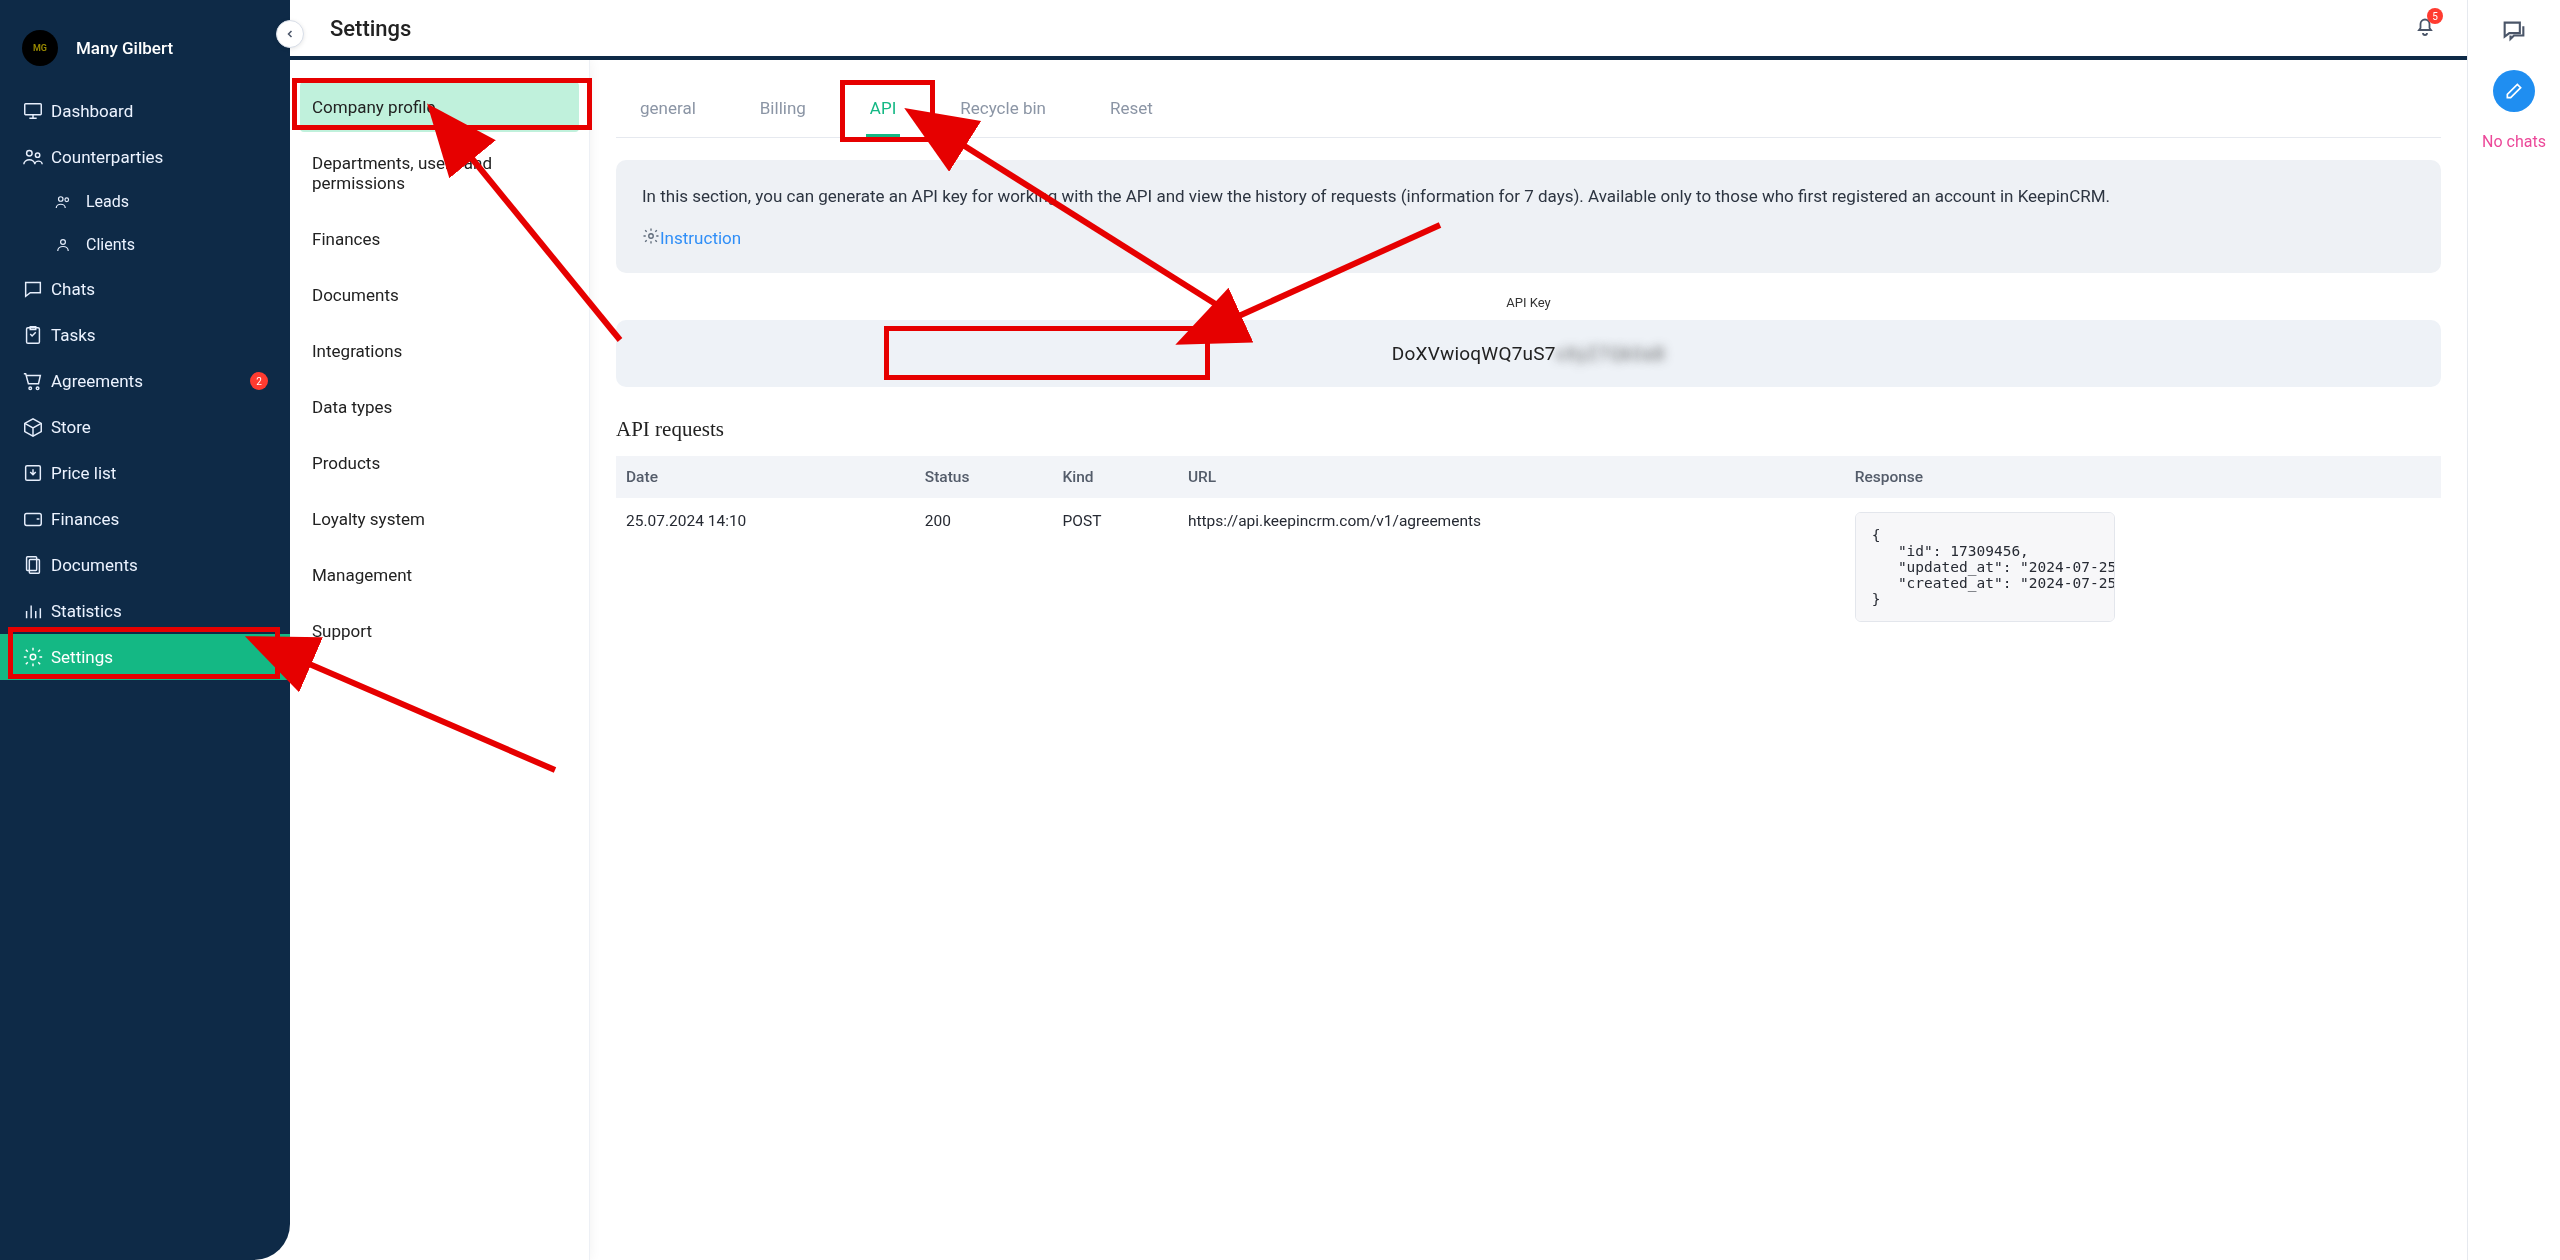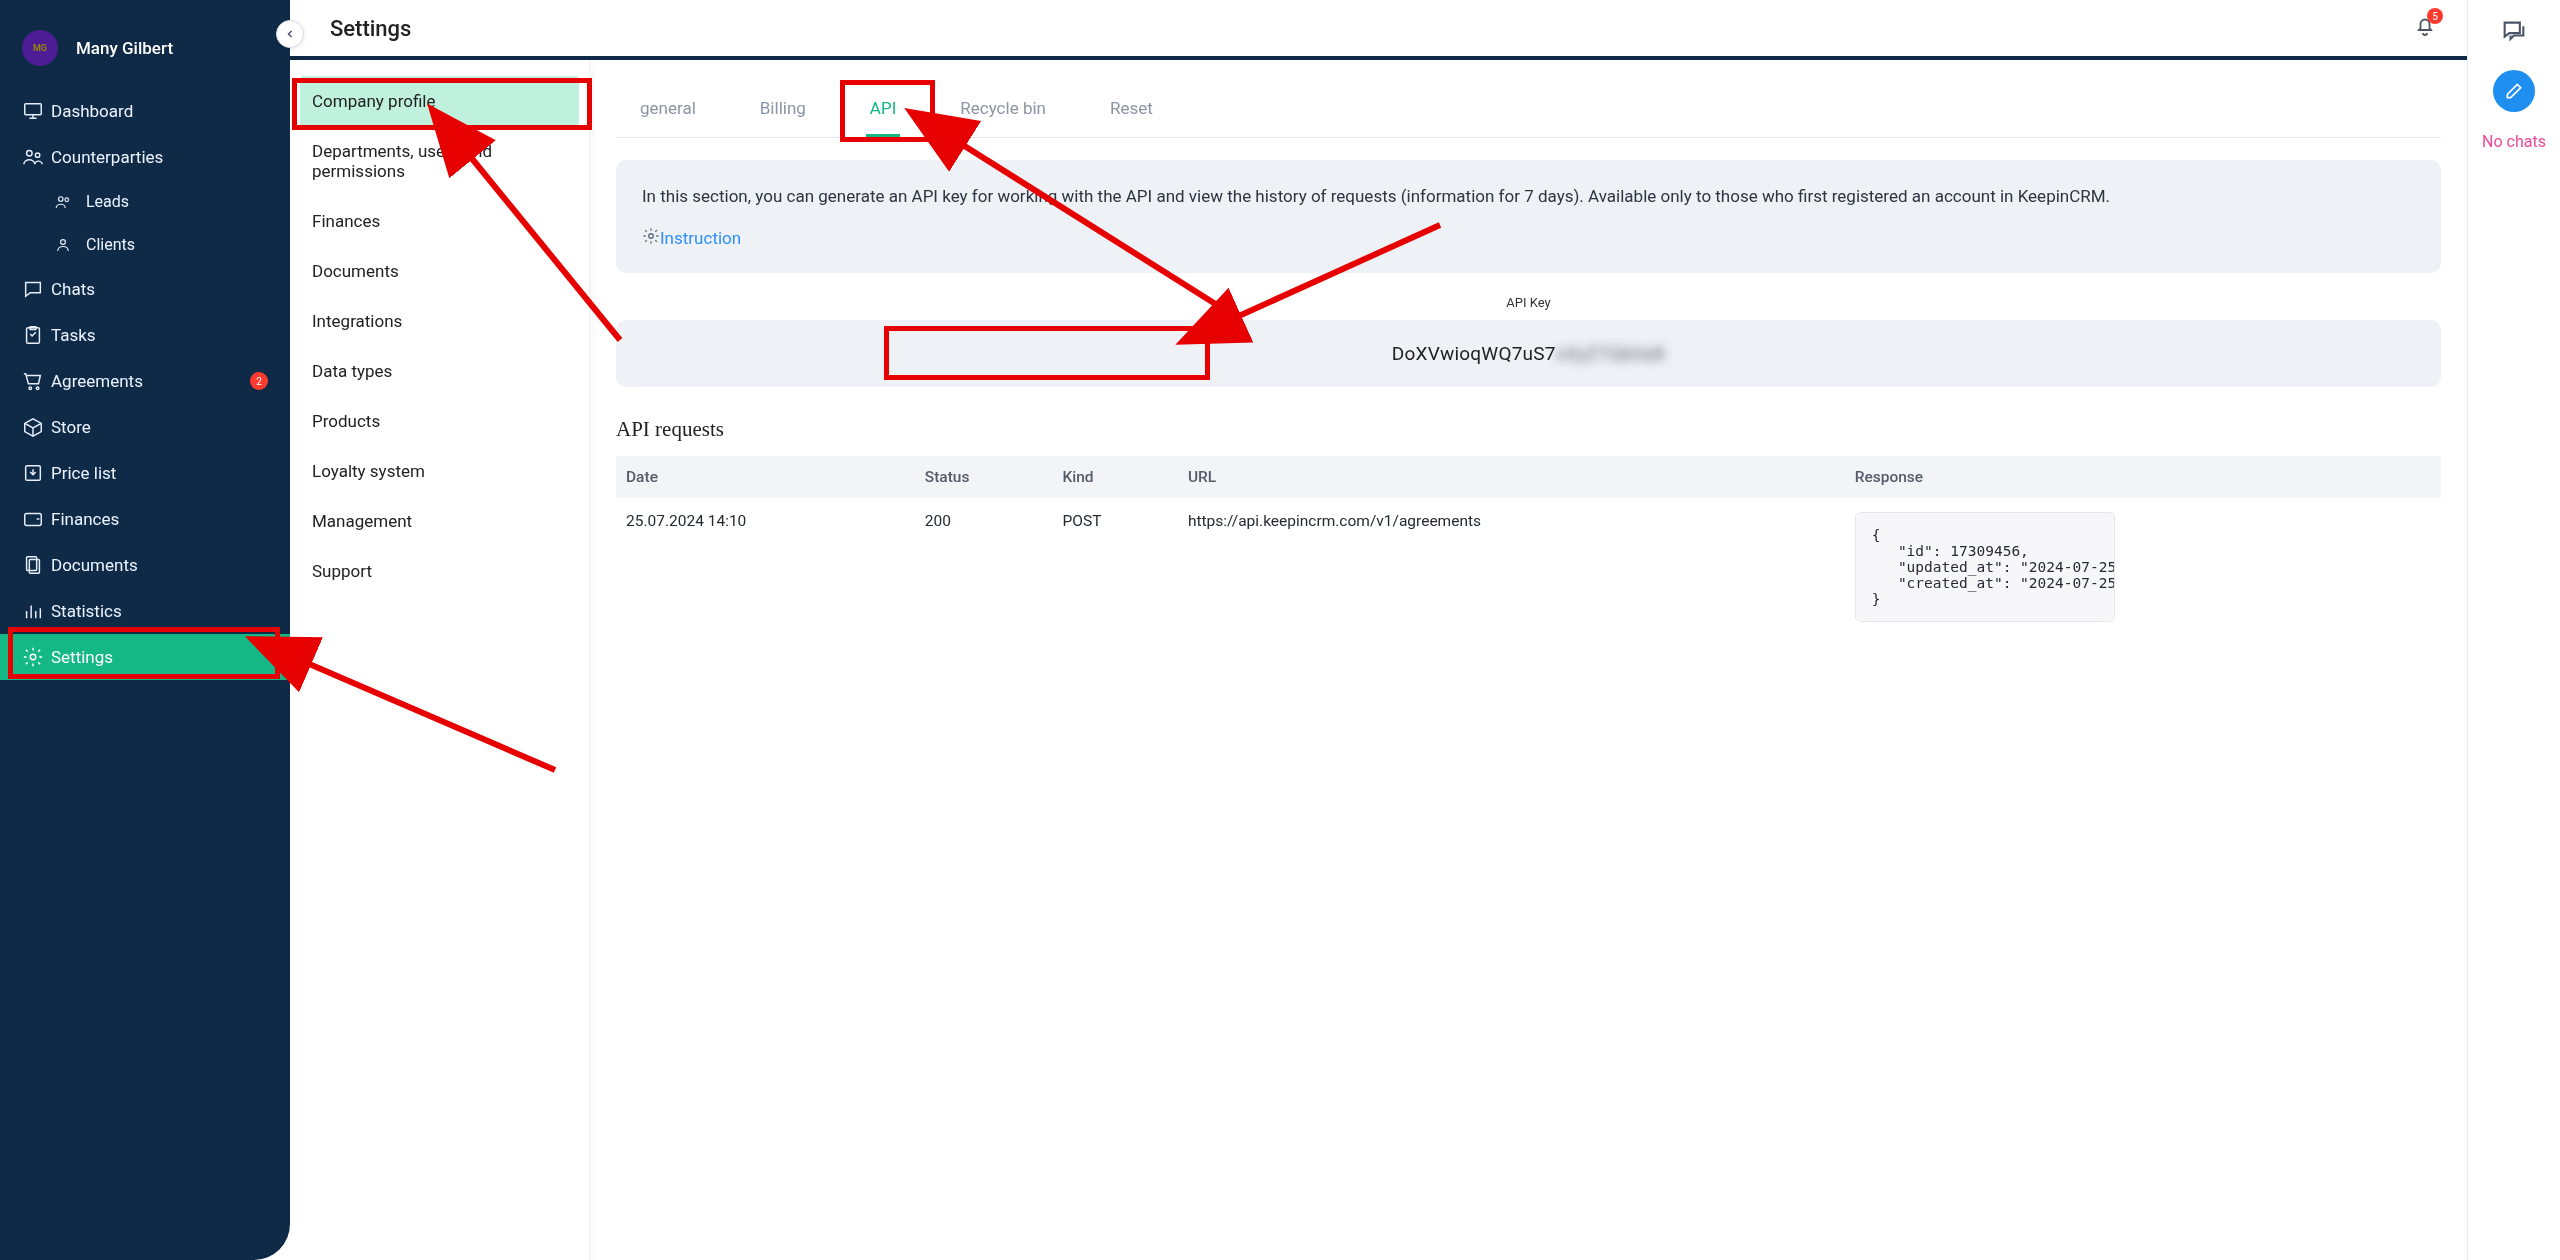--- a/index.html
+++ b/index.html
@@ -17,21 +17,21 @@
     border-radius: 0 0 36px 0;
     position: relative;
     flex-shrink: 0;
   }
   .sidebar .user-block {
     display: flex; align-items: center; gap: 18px;
     padding: 10px 22px 22px 22px;
   }
   .avatar {
     width: 36px; height: 36px; border-radius: 50%;
-    background: #4c1d95; color: #9a8a00;
+    background: #000000; color: #9a8a00;
     display: flex; align-items: center; justify-content: center;
     font-size: 9px; font-weight: 600;
   }
   .user-name { font-size: 17px; font-weight: 500; color:#fff; }
 
   .nav-list { list-style: none; }
   .nav-item, .nav-subitem {
     display: flex; align-items: center; gap: 7px;
     padding: 12px 22px;
     font-size: 17px;
@@ -92,20 +92,21 @@
     border-right:1px solid #edf0f5;
     padding:16px 10px;
     overflow-y:auto;
     box-shadow: 0 0 12px rgba(0,0,0,0.06);
   }
   .settings-item {
     padding: 15px 12px;
     font-size: 17px;
     cursor:pointer;
     border-radius:4px;
+    margin-top:6px;
   }
   .settings-item.active { background:#c0f1dc; }
 
   
   .detail-panel {
     flex:1; padding: 16px 26px; overflow-y:auto;
   }
   .tabs-row {
     display:flex; gap: 56px; border-bottom:1px solid #e6e9ef;
     padding: 10px 20px 0 20px;

